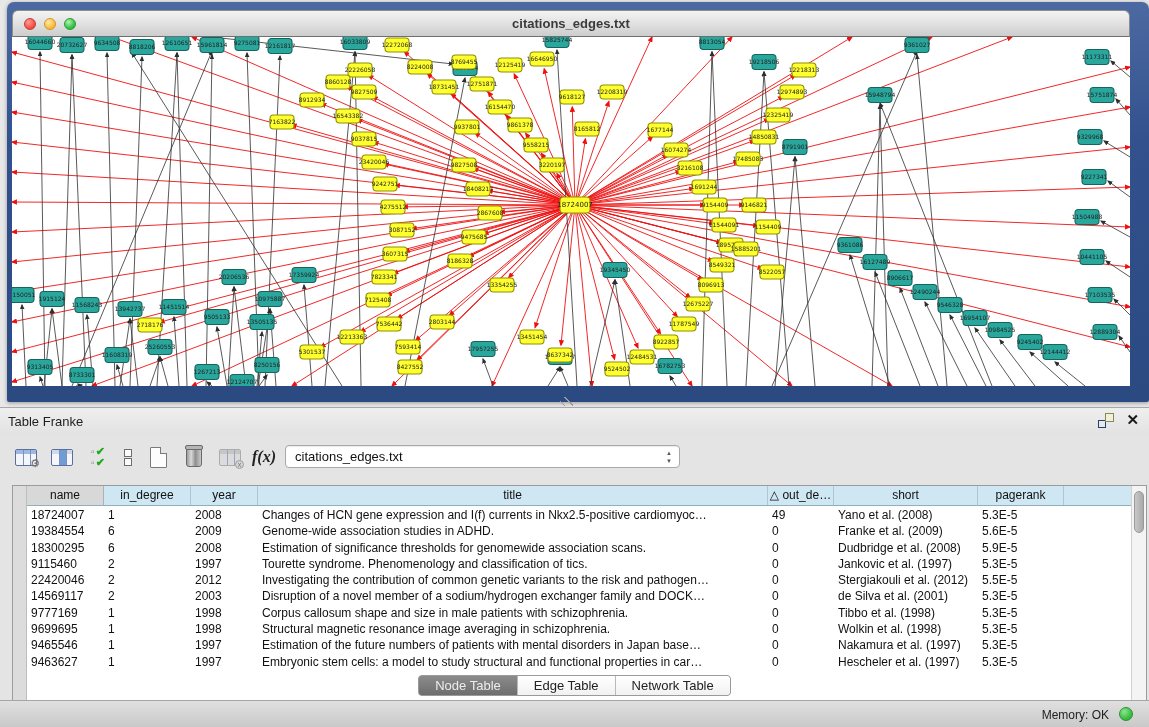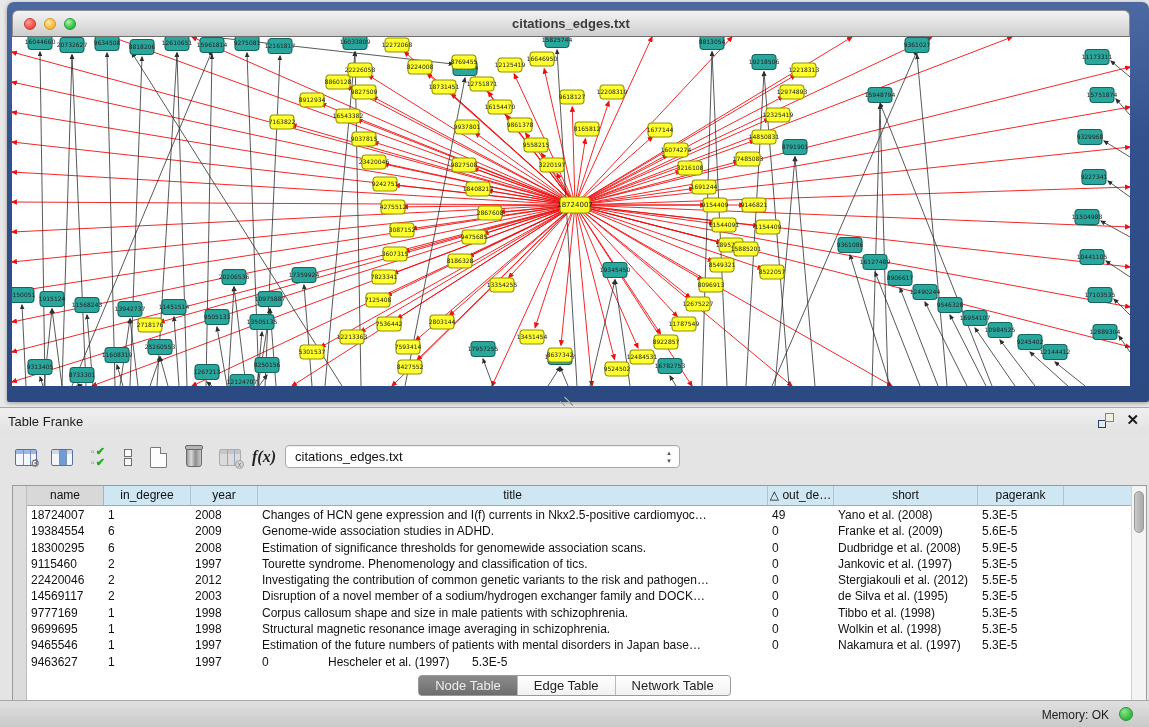--- a/index.html
+++ b/index.html
@@ -912,21 +912,21 @@
           <div class="td" style="width: 66px;">0</div>
           <div class="td" style="width: 144px;">Stergiakouli et al. (2012)</div>
           <div class="td" style="width: 86px;">5.5E-5</div>
         </div>
         <div class="tr">
           <div class="td" style="width: 77px;">14569117</div>
           <div class="td" style="width: 87px;">2</div>
           <div class="td" style="width: 67px;">2003</div>
           <div class="td" style="width: 510px;">Disruption of a novel member of a sodium/hydrogen exchanger family and DOCK…</div>
           <div class="td" style="width: 66px;">0</div>
-          <div class="td" style="width: 144px;">de Silva et al. (1995)</div>
+          <div class="td" style="width: 144px;">de Silva et al. (2001)</div>
           <div class="td" style="width: 86px;">5.3E-5</div>
         </div>
         <div class="tr">
           <div class="td" style="width: 77px;">9777169</div>
           <div class="td" style="width: 87px;">1</div>
           <div class="td" style="width: 67px;">1998</div>
           <div class="td" style="width: 510px;">Corpus callosum shape and size in male patients with schizophrenia.</div>
           <div class="td" style="width: 66px;">0</div>
           <div class="td" style="width: 144px;">Tibbo et al. (1998)</div>
           <div class="td" style="width: 86px;">5.3E-5</div>
@@ -946,20 +946,21 @@
           <div class="td" style="width: 67px;">1997</div>
           <div class="td" style="width: 510px;">Estimation of the future numbers of patients with mental disorders in Japan base…</div>
           <div class="td" style="width: 66px;">0</div>
           <div class="td" style="width: 144px;">Nakamura et al. (1997)</div>
           <div class="td" style="width: 86px;">5.3E-5</div>
         </div>
         <div class="tr">
           <div class="td" style="width: 77px;">9463627</div>
           <div class="td" style="width: 87px;">1</div>
           <div class="td" style="width: 67px;">1997</div>
+          <div class="td" style="width: 510px;">Embryonic stem cells: a model to study structural and functional properties in car…</div>
           <div class="td" style="width: 66px;">0</div>
           <div class="td" style="width: 144px;">Hescheler et al. (1997)</div>
           <div class="td" style="width: 86px;">5.3E-5</div>
         </div>
       </div>
     <div class="vscroll">
       <div class="vthumb"></div>
     </div>
   </div>
 

